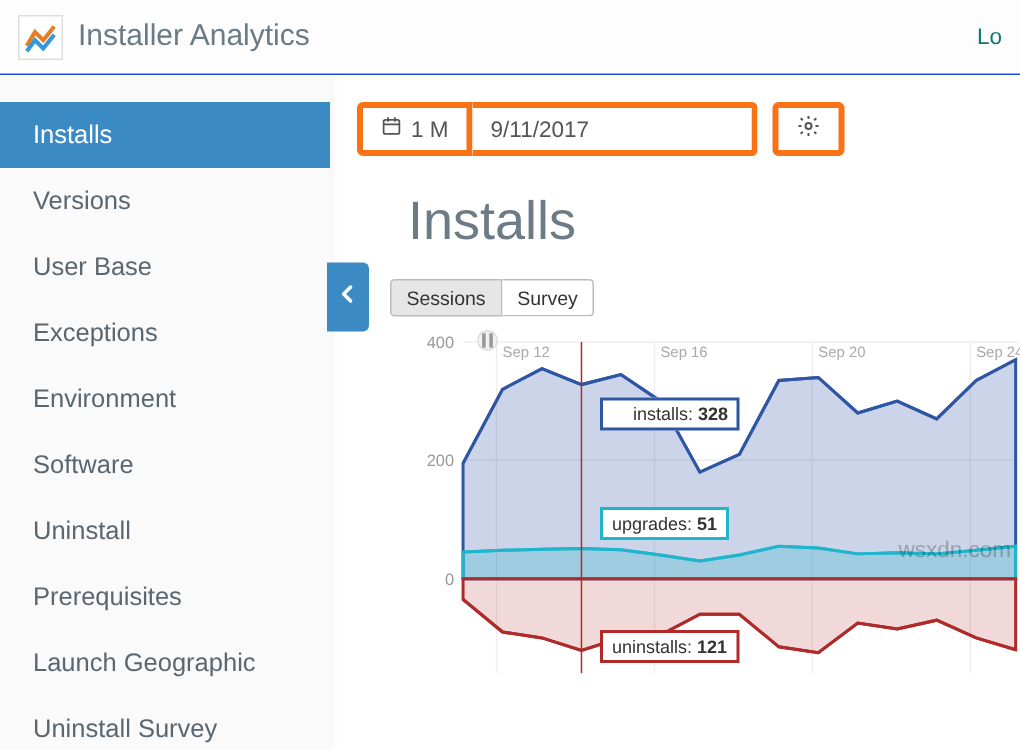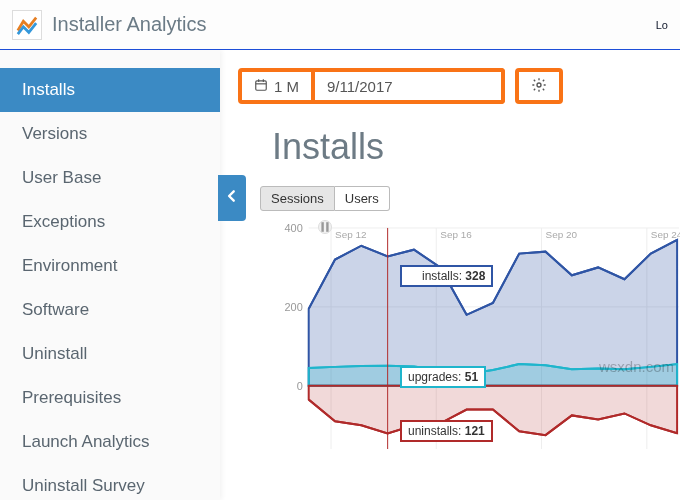--- a/index.html
+++ b/index.html
@@ -24,21 +24,21 @@
   }
   .logo {
     width: 30px; height: 30px;
     background: #fff;
     border: 1px solid #ddd;
     margin-right: 10px;
     display: flex; align-items: center; justify-content: center;
   }
   .logo svg { width: 22px; height: 22px; }
   .app-title { color: #6b7b86; font-size: 20px; font-weight: 400; }
-  .login { margin-left: auto; color: #0f172a; font-size: 11px; }
+  .login { margin-left: auto; color: #0f766e; font-size: 15px; }
 
   
   .layout { display: flex; height: calc(500px - 50px); }
   .sidebar {
     width: 233px;
     background: #fafafa;
     box-shadow: 2px 0 5px rgba(0,0,0,0.05);
     padding: 18px 0;
   }
   .nav-item {
@@ -163,21 +163,21 @@
 <div class="layout">
   <div class="sidebar">
     <div class="nav-item active"><span>Installs</span></div>
     <div class="nav-item"><span>Versions</span></div>
     <div class="nav-item"><span>User Base</span></div>
     <div class="nav-item"><span>Exceptions</span></div>
     <div class="nav-item"><span>Environment</span></div>
     <div class="nav-item"><span>Software</span></div>
     <div class="nav-item"><span>Uninstall</span></div>
     <div class="nav-item"><span>Prerequisites</span></div>
-    <div class="nav-item"><span>Launch Analytics</span></div>
+    <div class="nav-item"><span>Launch Geographic</span></div>
     <div class="nav-item"><span>Uninstall Survey</span></div>
   </div>
 
   <div class="main">
 
     <div class="toolbar">
       <div class="tb-btn range">
         <span>
           <svg width="14" height="14" viewBox="0 0 24 24">
               <rect x="3" y="5" width="18" height="16" rx="2" fill="none" stroke="#555" stroke-width="2"></rect>
@@ -206,21 +206,21 @@
         <svg width="14" height="18" viewBox="0 0 24 24">
             <polyline points="15,4 7,12 15,20" fill="none" stroke="#fff" stroke-width="4" stroke-linecap="round" stroke-linejoin="round"></polyline>
           </svg>
       </span>
     </div>
 
     <h1 class="page-title">Installs</h1>
 
     <div class="tabstrip">
       <div class="ts-btn active"><span>Sessions</span></div>
-      <div class="ts-btn"><span>Users</span></div>
+      <div class="ts-btn"><span>Survey</span></div>
     </div>
 
     <div class="chart-wrap">
       <div class="pause-badge">
         <svg width="8" height="8" viewBox="0 0 10 10">
             <rect x="2" y="1" width="2" height="8" fill="#999"></rect>
             <rect x="6" y="1" width="2" height="8" fill="#999"></rect>
           </svg>
       </div>
       <svg id="chart-svg" viewBox="0 0 420 230">
@@ -244,21 +244,21 @@
           <polyline points="48,148.70909090909092 74.42857142857143,147.52 100.85714285714286,146.72727272727272 127.28571428571428,146.33090909090907 153.71428571428572,147.12363636363636 180.14285714285714,150.6909090909091 206.57142857142856,154.65454545454546 233,150.6909090909091 259.42857142857144,144.74545454545452 285.8571428571429,145.93454545454546 312.2857142857143,149.89818181818183 338.7142857142857,149.10545454545453 365.1428571428571,149.89818181818183 391.57142857142856,147.52 418,144.74545454545452" fill="none" stroke="#1fb5cc" stroke-width="2"></polyline>
           <path d="M 48,166.54545454545456 L 48,180.4181818181818 L 74.42857142857143,202.21818181818182 L 100.85714285714286,206.1818181818182 L 127.28571428571428,214.50545454545454 L 153.71428571428572,206.1818181818182 L 180.14285714285714,204.20000000000002 L 206.57142857142856,190.32727272727274 L 233,190.32727272727274 L 259.42857142857144,212.12727272727273 L 285.8571428571429,216.0909090909091 L 312.2857142857143,196.27272727272728 L 338.7142857142857,200.23636363636365 L 365.1428571428571,194.29090909090908 L 391.57142857142856,206.1818181818182 L 418,214.1090909090909 L 418,166.54545454545456 Z" class="series-uninstalls"></path>
           <polyline points="48,180.4181818181818 74.42857142857143,202.21818181818182 100.85714285714286,206.1818181818182 127.28571428571428,214.50545454545454 153.71428571428572,206.1818181818182 180.14285714285714,204.20000000000002 206.57142857142856,190.32727272727274 233,190.32727272727274 259.42857142857144,212.12727272727273 285.8571428571429,216.0909090909091 312.2857142857143,196.27272727272728 338.7142857142857,200.23636363636365 365.1428571428571,194.29090909090908 391.57142857142856,206.1818181818182 418,214.1090909090909" fill="none" stroke="#b02a2a" stroke-width="2"></polyline>
           <line x1="127.28571428571428" y1="8" x2="127.28571428571428" y2="230" class="cursor-line"></line>
         </svg>
 
       <div class="tooltip tt-installs" style="left:140px; top:45px;">
         <span>installs:</span>
         <b>328</b>
       </div>
-      <div class="tooltip tt-upgrades" style="left:140px; top:146px;">
+      <div class="tooltip tt-upgrades" style="left:140px; top:118px;">
         <span>upgrades:</span>
         <b>51</b>
       </div>
       <div class="tooltip tt-uninstalls" style="left:140px; top:200px;">
         <span>uninstalls:</span>
         <b>121</b>
       </div>
 
       <div class="watermark">wsxdn.com</div>
     </div>

